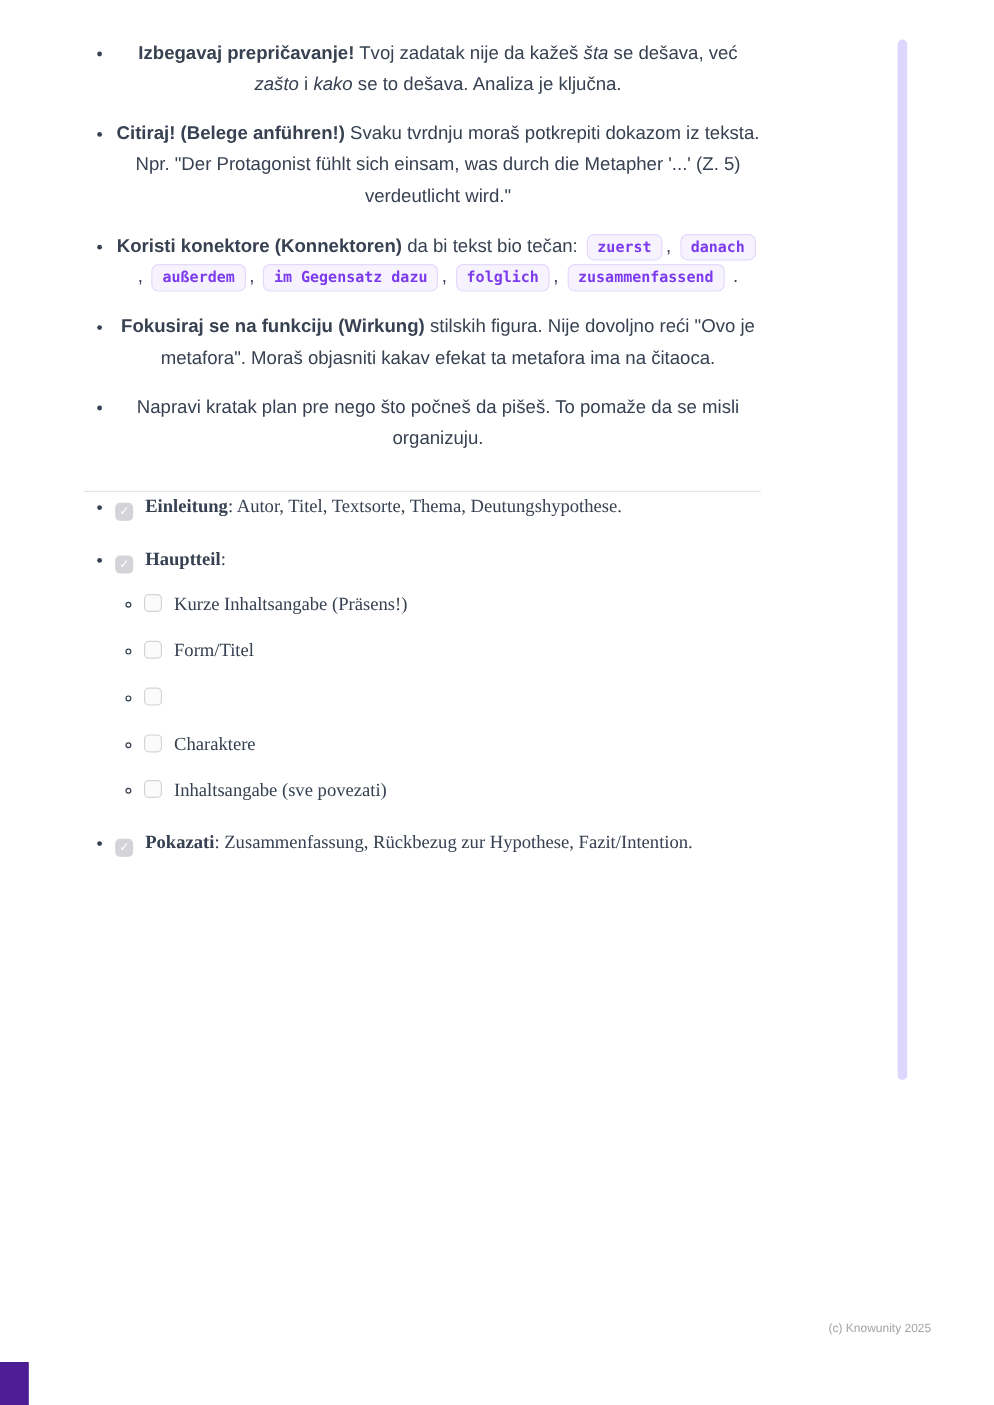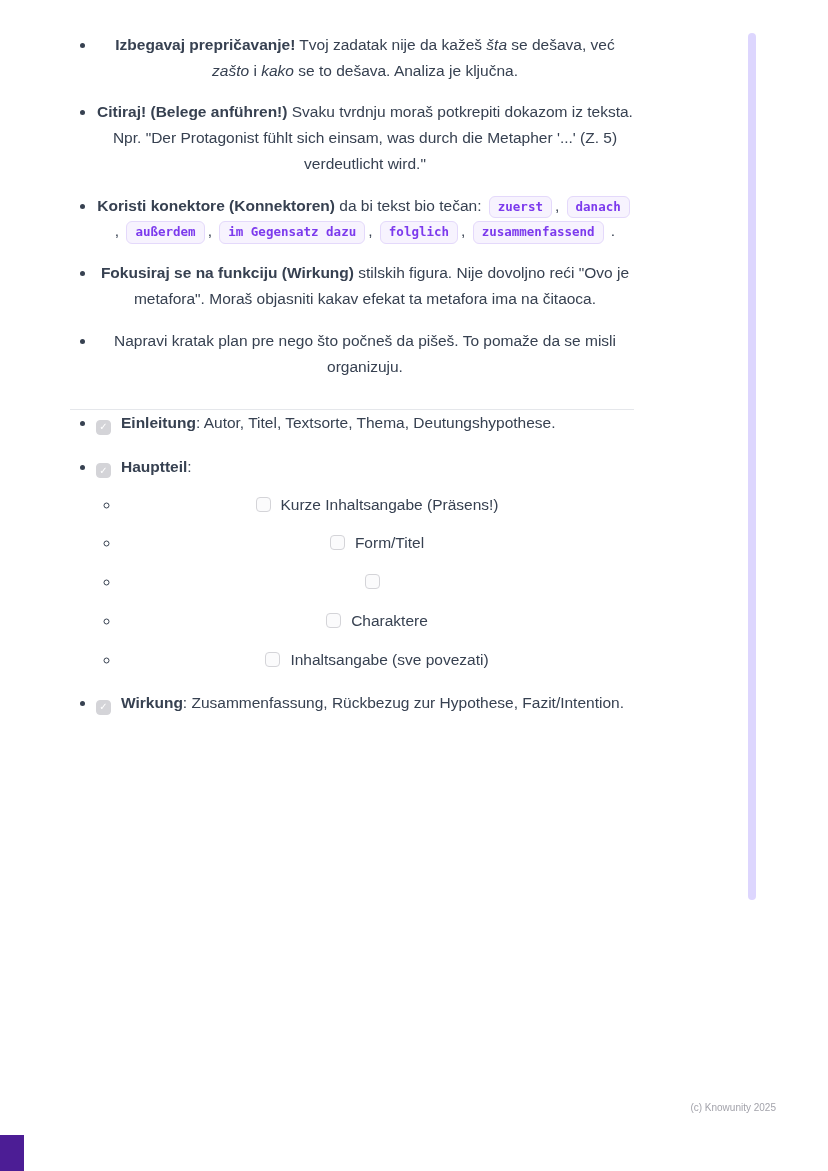--- a/index.html
+++ b/index.html
@@ -44,23 +44,23 @@
   h1.heading {
     color: var(--heading, #7c3aed);
     font-size: 28px;
     font-weight: 700;
     letter-spacing: -0.3px;
     margin-top: 40px;
     padding-bottom: 16px;
     border-bottom: 2px solid var(--heading_underline, #c4b5fd);
     margin-bottom: 26px;
   }
-  ul.checklist { list-style: disc; padding-left: 26px; }
+  ul.checklist { list-style: disc; padding-left: 26px; font-family: Liberation Serif, serif; }
   ul.checklist > li { margin-bottom: 18px; }
-  ul.sub-checklist { list-style: circle; padding-left: 24px; margin-top: 12px; text-align: center; }
+  ul.sub-checklist { list-style: circle; padding-left: 24px; margin-top: 12px; }
   ul.sub-checklist > li { margin-bottom: 13px; }
   .checkbox {
     display: inline-flex;
     align-items: center; justify-content: center;
     width: 15px; height: 15px;
     border-radius: 4px;
     border: 1px solid #d4d4d8;
     background: #fbfbfc;
     margin-right: 10px;
     vertical-align: -2px;
@@ -108,20 +108,20 @@
 
   <ul id="checklist" class="checklist">
       <li><span class="checkbox checked">✓</span><span><span class="b ">Einleitung</span><span class="">: Autor, Titel, Textsorte, Thema, Deutungshypothese.</span></span></li>
       <li><span class="checkbox checked">✓</span><span><span class="b ">Hauptteil</span><span class="">:</span></span><ul class="sub-checklist">
           <li><span class="checkbox"></span><span><span class="">Kurze Inhaltsangabe (Präsens!)</span></span></li>
           <li><span class="checkbox"></span><span><span class="">Form/Titel</span></span></li>
           <li><span class="checkbox"></span></li>
           <li><span class="checkbox"></span><span><span class="">Charaktere</span></span></li>
           <li><span class="checkbox"></span><span><span class="">Inhaltsangabe (sve povezati)</span></span></li>
         </ul></li>
-      <li><span class="checkbox checked">✓</span><span><span class="b ">Wirkung</span><span class="">: Zusammenfassung, Rückbezug zur Hypothese, Fazit/Intention.</span></span></li>
+      <li><span class="checkbox checked">✓</span><span><span class="b ">Pokazati</span><span class="">: Zusammenfassung, Rückbezug zur Hypothese, Fazit/Intention.</span></span></li>
     </ul>
 
 </div>
 
 <div class="footer">(c) Knowunity 2025</div>
 <div class="scroll-strip"></div>
 <div class="corner-mark"></div>
 
 </body></html>

